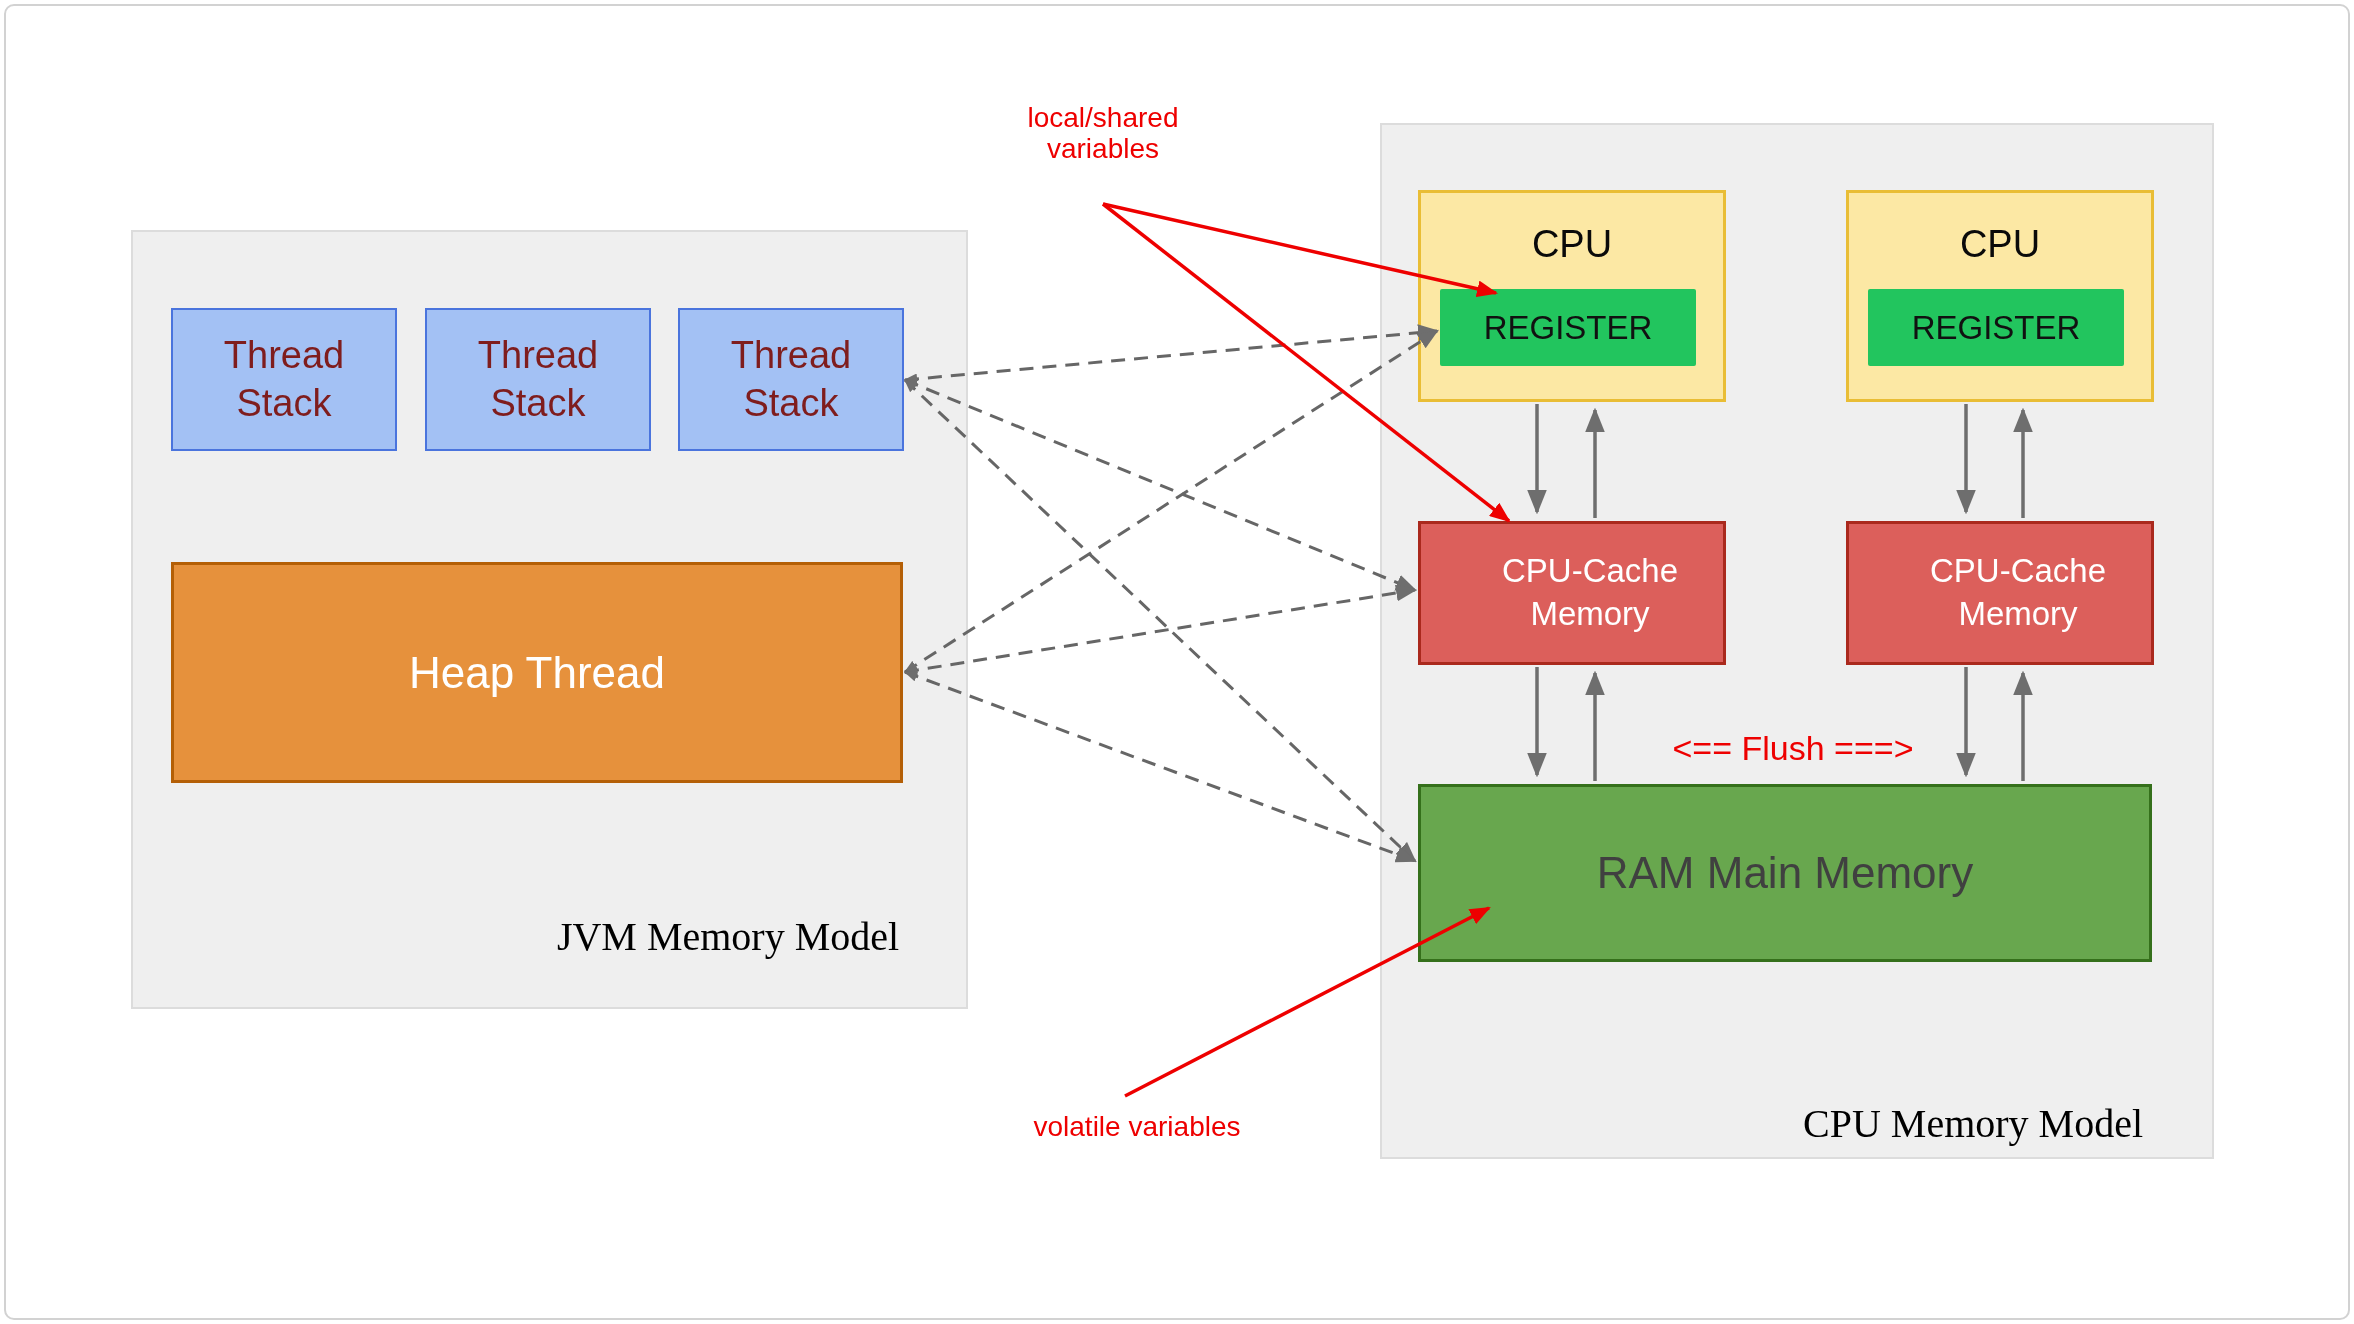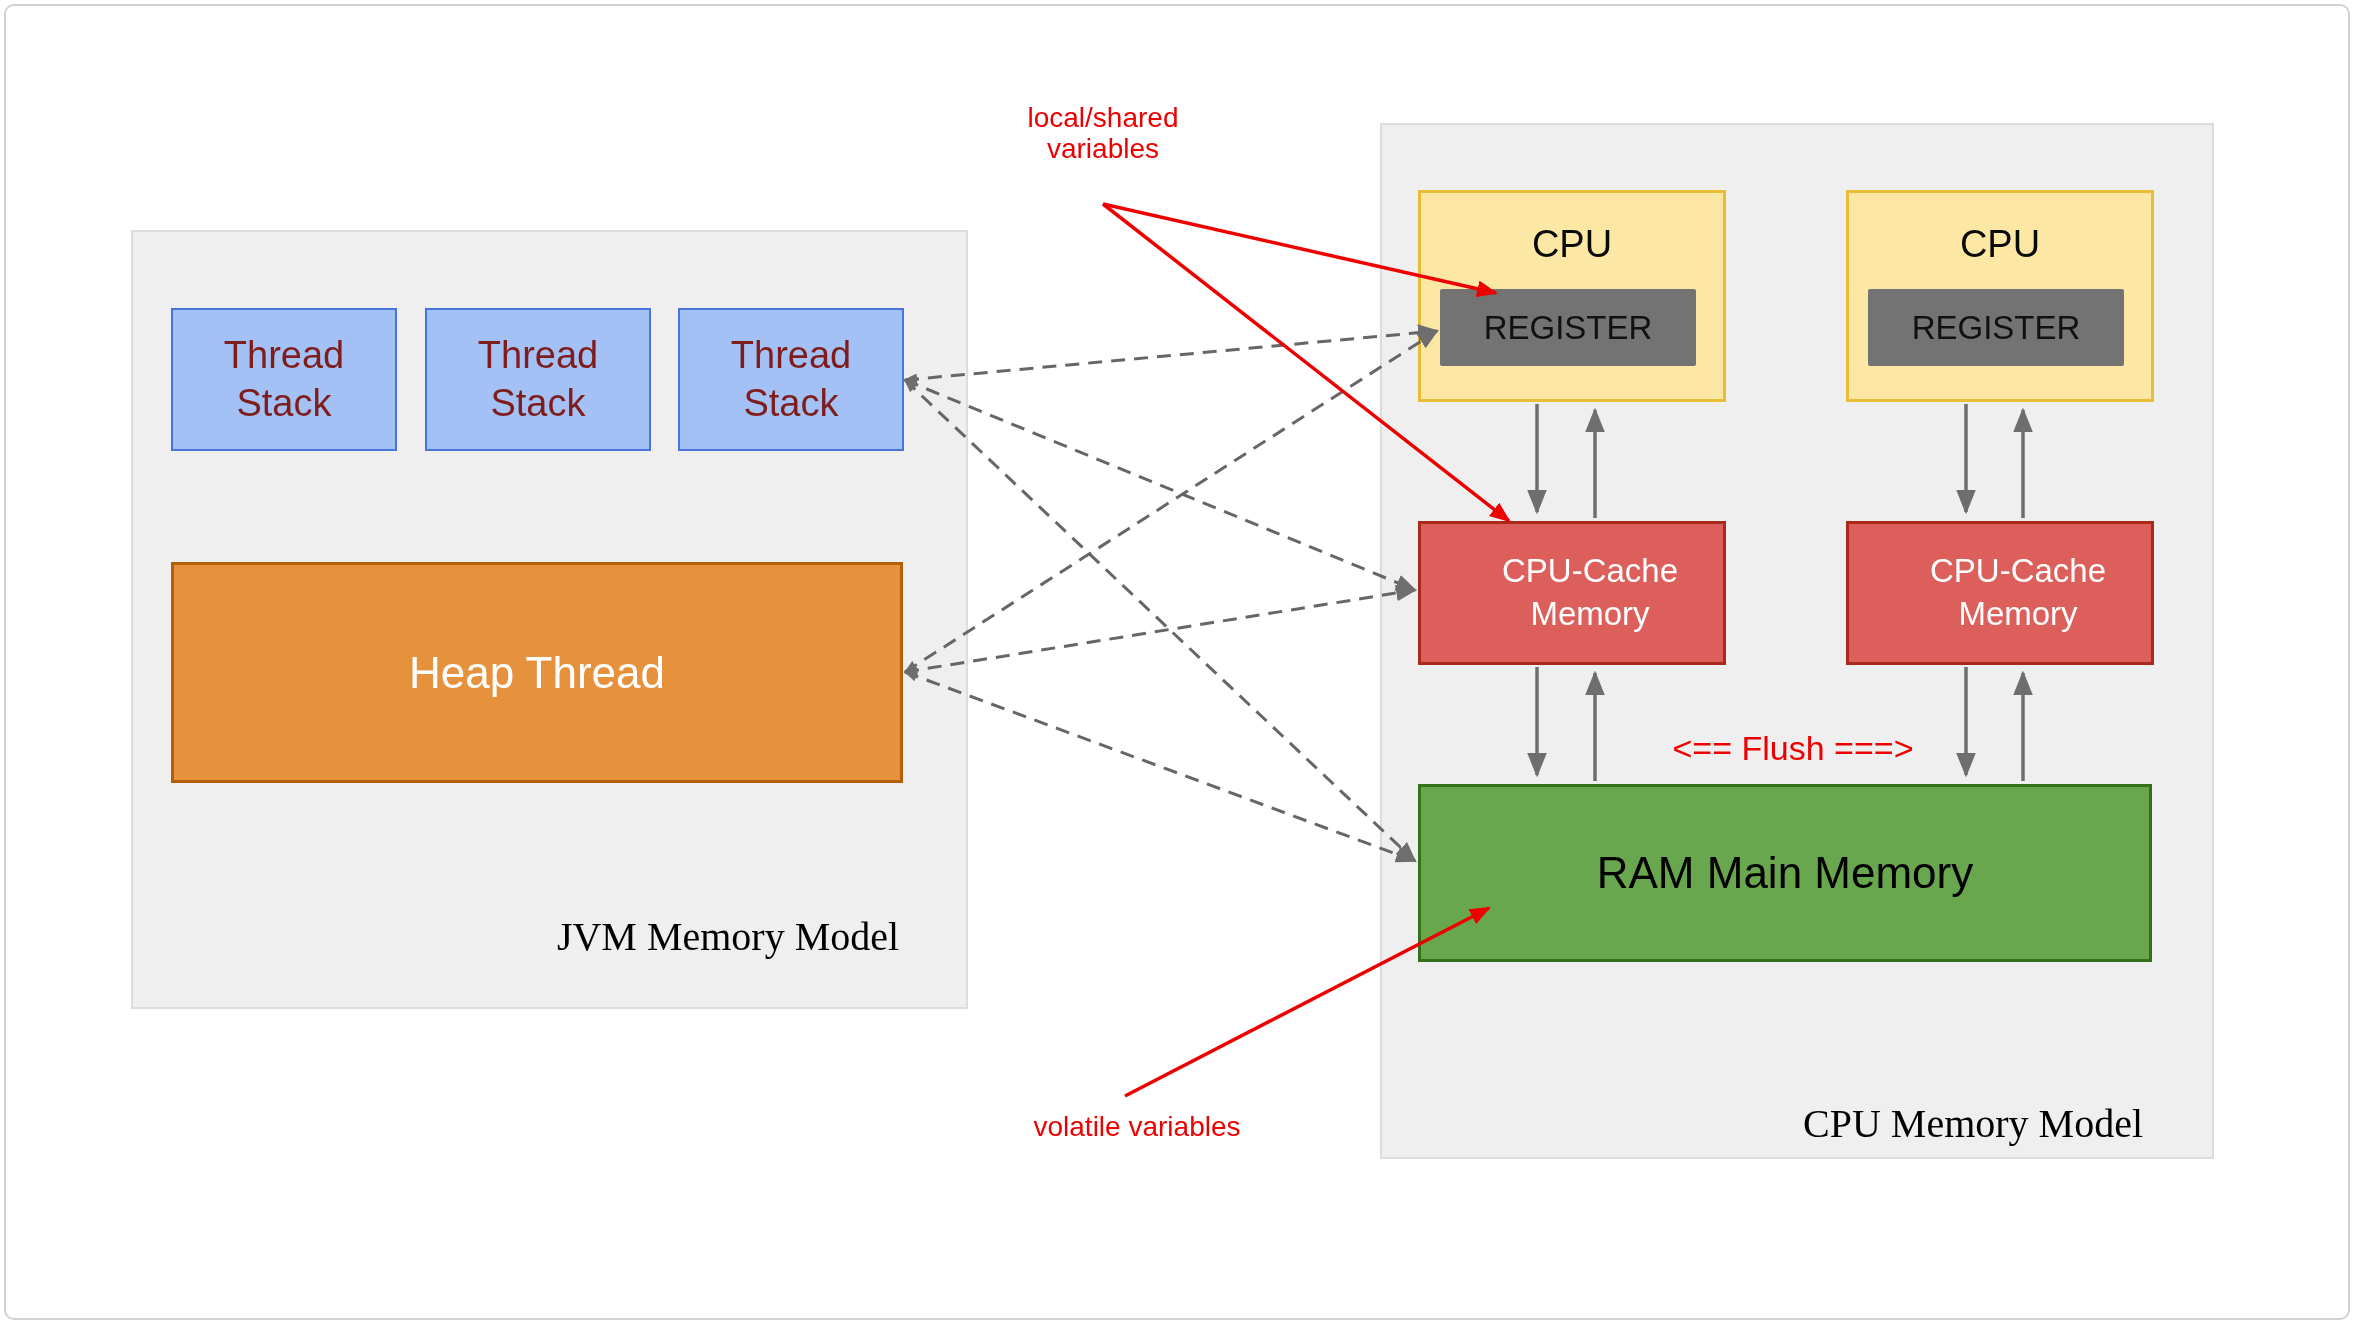--- a/index.html
+++ b/index.html
@@ -27,31 +27,31 @@
   .thread-stack span{display:inline-block;max-width:160px;}
   .heap{
     background:#e6913c;border:3px solid #b45f06;
     font-size:44px;color:#ffffff;
   }
   .cpu-box{
     background:#fce8a4;border:3px solid #e9bd35;
     align-items:flex-start;font-size:38px;color:#0a0a0a;padding-top:30px;
   }
   .register{
-    background:#737373;border-radius:2px;
+    background:#22c55e;border-radius:2px;
     font-size:33px;color:#111;
   }
   .cache{
     background:#dc5f5b;border:3px solid #aa291d;
     font-size:33px;color:#ffffff;line-height:1.3;text-align:center;padding-left:36px;
   }
   .cache span{display:inline-block;max-width:190px;}
   .ram{
     background:#68a74e;border:3px solid #35701b;
-    font-size:44px;color:#000000;text-align:right;
+    font-size:44px;color:#404040;text-align:right;
   }
   .red-label{
     position:absolute;color:#ee0000;font-size:28px;line-height:1.12;
     text-align:center;transform:translateX(-50%);
   }
   .red-label.wrap span{display:inline-block;max-width:240px;}
   .red-label.nowrap{white-space:nowrap;}
   .flush-label{
     position:absolute;color:#ee0000;font-size:34px;line-height:1;white-space:nowrap;
     transform:translateX(-50%);

